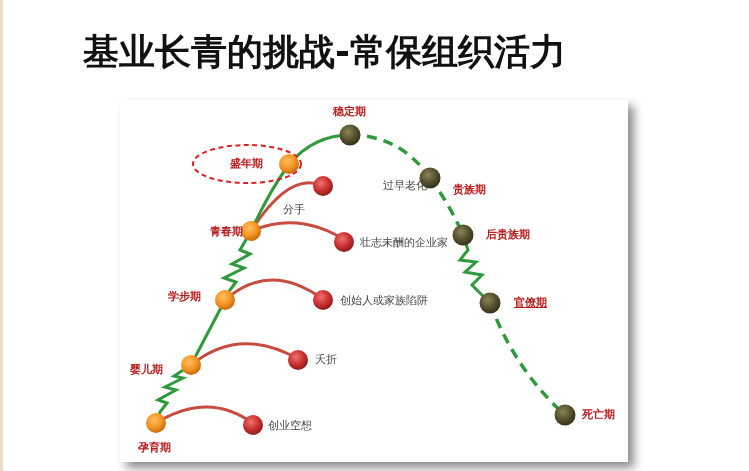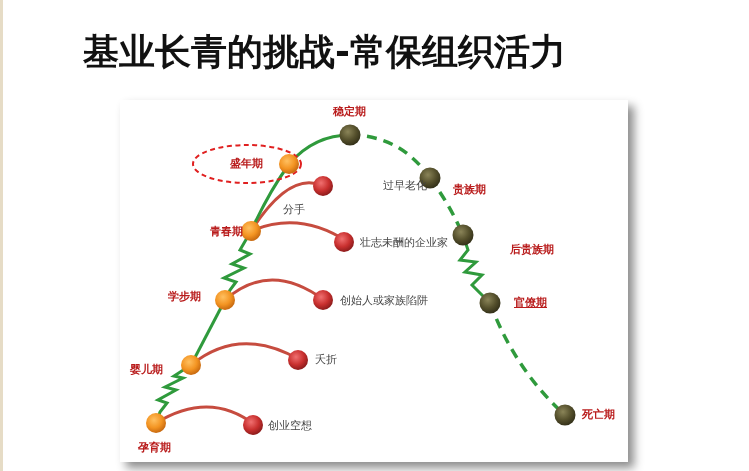--- a/index.html
+++ b/index.html
@@ -109,21 +109,21 @@
   </svg>
 
   <div class="lbl stage" style="left:18px; top:342px;">孕育期</div>
   <div class="lbl stage" style="left:10px; top:264px;">婴儿期</div>
   <div class="lbl stage" style="left:48px; top:191px;">学步期</div>
   <div class="lbl stage" style="left:71px; top:126px;margin-left:19px;">青春期</div>
   <div class="lbl stage" style="left:110px; top:58px;">盛年期</div>
 
   <div class="lbl stage" style="left:213px; top:6px;">稳定期</div>
   <div class="lbl stage" style="left:333px; top:72px;margin-top:12px;">贵族期</div>
-  <div class="lbl stage" style="left:366px; top:144px;margin-left:24px;">后贵族期</div>
+  <div class="lbl stage" style="left:366px; top:129px;">后贵族期</div>
   <div class="lbl stage" style="left:394px; top:197px;text-decoration:underline;">官僚期</div>
   <div class="lbl stage" style="left:462px; top:309px;">死亡期</div>
 
   <div class="lbl trap" style="left:148px; top:320px;">创业空想</div>
   <div class="lbl trap" style="left:195px; top:254px;">夭折</div>
   <div class="lbl trap" style="left:220px; top:195px;">创始人或家族陷阱</div>
   <div class="lbl trap" style="left:240px; top:137px;">壮志未酬的企业家</div>
   <div class="lbl trap" style="left:220px; top:80px;margin-left:43px;">过早老化</div>
 
   <div class="lbl trap" style="left:163px; top:105px;font-family:Liberation Mono, monospace;">分手</div>

